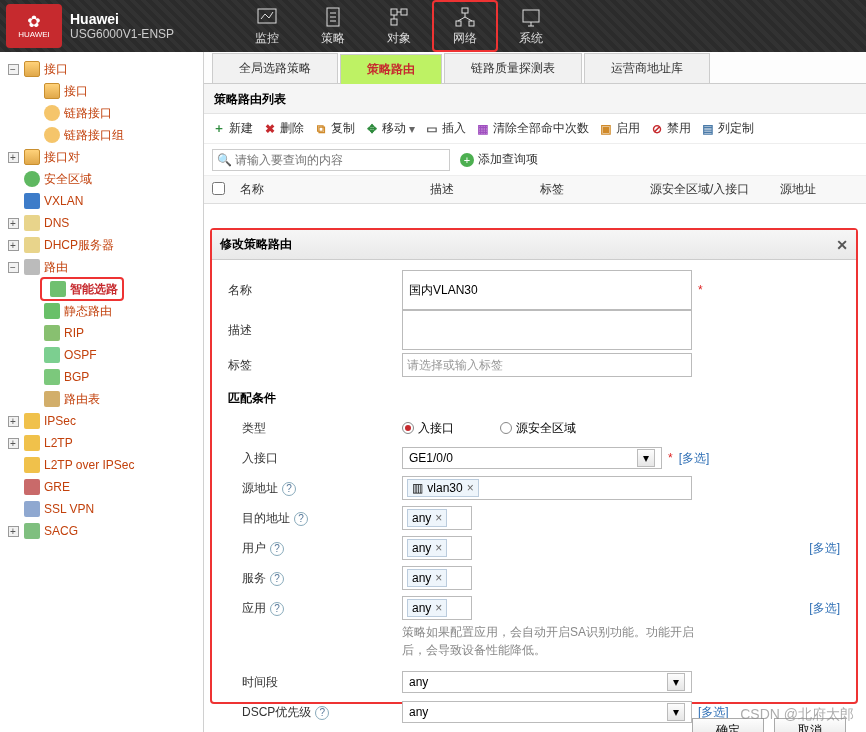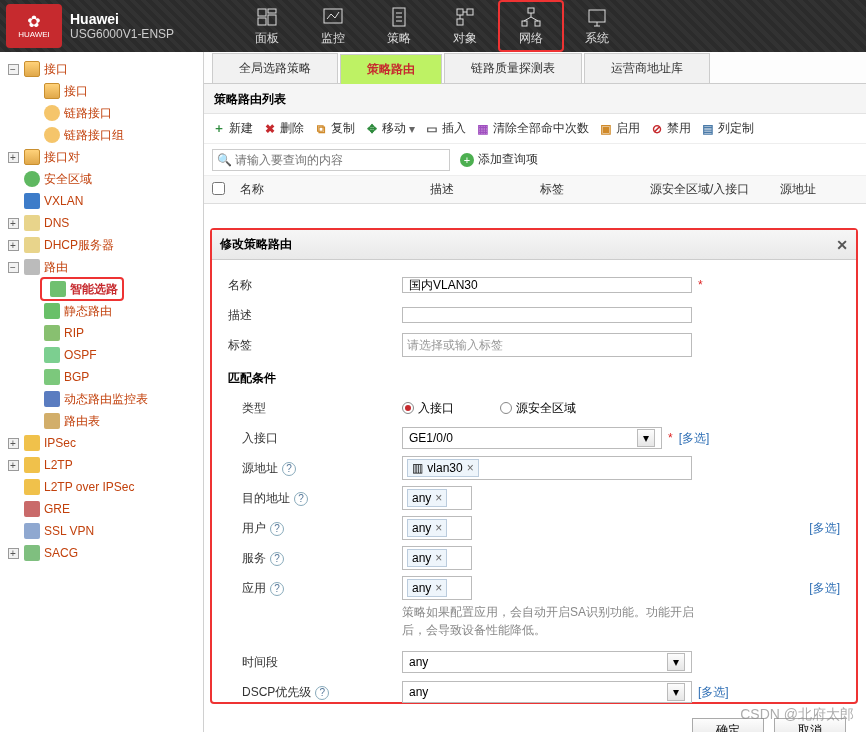--- a/index.html
+++ b/index.html
@@ -51,21 +51,21 @@
 
 
 .dialog { position:absolute; left:210px; top:228px; width:648px; height:476px; background:#fff; border:2px solid #e33; border-radius:4px; }
 .dlg-title { height:30px; background:linear-gradient(#f6f6f6,#e9e9e9); border-bottom:1px solid #ccc; display:flex; align-items:center; padding:0 8px; font-weight:bold; }
 .dlg-title .x { margin-left:auto; cursor:pointer; color:#555; font-size:14px; }
 .dlg-body { padding:10px 16px; }
 .frow { display:flex; align-items:center; min-height:30px; }
 .frow .flab { width:174px; color:#333; }
 .frow .flab.sub { padding-left:14px; }
 .frow .fval { flex:1; display:flex; align-items:center; gap:6px; }
-.txt { width:290px; height:16px; border:1px solid #bbb; padding:0 6px; }
+.txt { width:290px; height:40px; border:1px solid #bbb; padding:0 6px; }
 .sel { width:260px; height:22px; border:1px solid #bbb; background:#fff; display:flex; align-items:center; padding:0 6px; justify-content:space-between; }
 .sel .arr { width:18px; height:18px; border:1px solid #bbb; background:linear-gradient(#fdfdfd,#e6e6e6); display:flex; align-items:center; justify-content:center; }
 .req { color:#d22; }
 .more { color:#2f6fb5; cursor:pointer; }
 .section { font-weight:bold; margin:10px 0 6px; }
 .radio { display:inline-flex; align-items:center; gap:4px; margin-right:40px; }
 .radio .dot { width:12px; height:12px; border:1px solid #888; border-radius:50%; display:inline-flex; align-items:center; justify-content:center; }
 .radio.checked .dot::after { content:""; width:6px; height:6px; background:#c62a2e; border-radius:50%; }
 .tagbox { min-width:290px; min-height:24px; border:1px solid #bbb; padding:2px 4px; display:flex; align-items:center; gap:4px; flex-wrap:wrap; }
 .tagbox.ro { background:#fff; }
@@ -108,29 +108,20 @@
     <div class="petals">✿</div>
     <div class="lw">HUAWEI</div>
   </div>
   <div class="brand">
     <div class="b1">Huawei</div>
     <div class="b2">USG6000V1-ENSP</div>
   </div>
   <div class="tabs">
     <div class="tab">
       <svg>
-          <rect x="2" y="3" width="8" height="7"></rect>
-          <rect x="12" y="3" width="8" height="4"></rect>
-          <rect x="12" y="9" width="8" height="10"></rect>
-          <rect x="2" y="12" width="8" height="7"></rect>
-        </svg>
-      <span class="tab-label">面板</span>
-    </div>
-    <div class="tab">
-      <svg>
           <rect x="2" y="3" width="18" height="14"></rect>
           <polyline points="5,13 9,8 13,12 17,6"></polyline>
         </svg>
       <span class="tab-label">监控</span>
     </div>
     <div class="tab">
       <svg>
           <rect x="5" y="2" width="12" height="18"></rect>
           <line x1="8" y1="7" x2="14" y2="7"></line>
           <line x1="8" y1="11" x2="14" y2="11"></line>
@@ -243,25 +234,20 @@
       <span class="ic ic-ospf"></span>
       <span class="lbl">OSPF</span>
     </div>
   <div class="node indent1">
       <span class="tw"></span>
       <span class="ic ic-bgp"></span>
       <span class="lbl">BGP</span>
     </div>
   <div class="node indent1">
       <span class="tw"></span>
-      <span class="ic ic-dyn"></span>
-      <span class="lbl">动态路由监控表</span>
-    </div>
-  <div class="node indent1">
-      <span class="tw"></span>
       <span class="ic ic-rt"></span>
       <span class="lbl">路由表</span>
     </div>
   <div class="node">
       <span class="tw"><span class="sq">+</span></span>
       <span class="ic ic-ipsec"></span>
       <span class="lbl">IPSec</span>
     </div>
   <div class="node">
       <span class="tw"><span class="sq">+</span></span>

